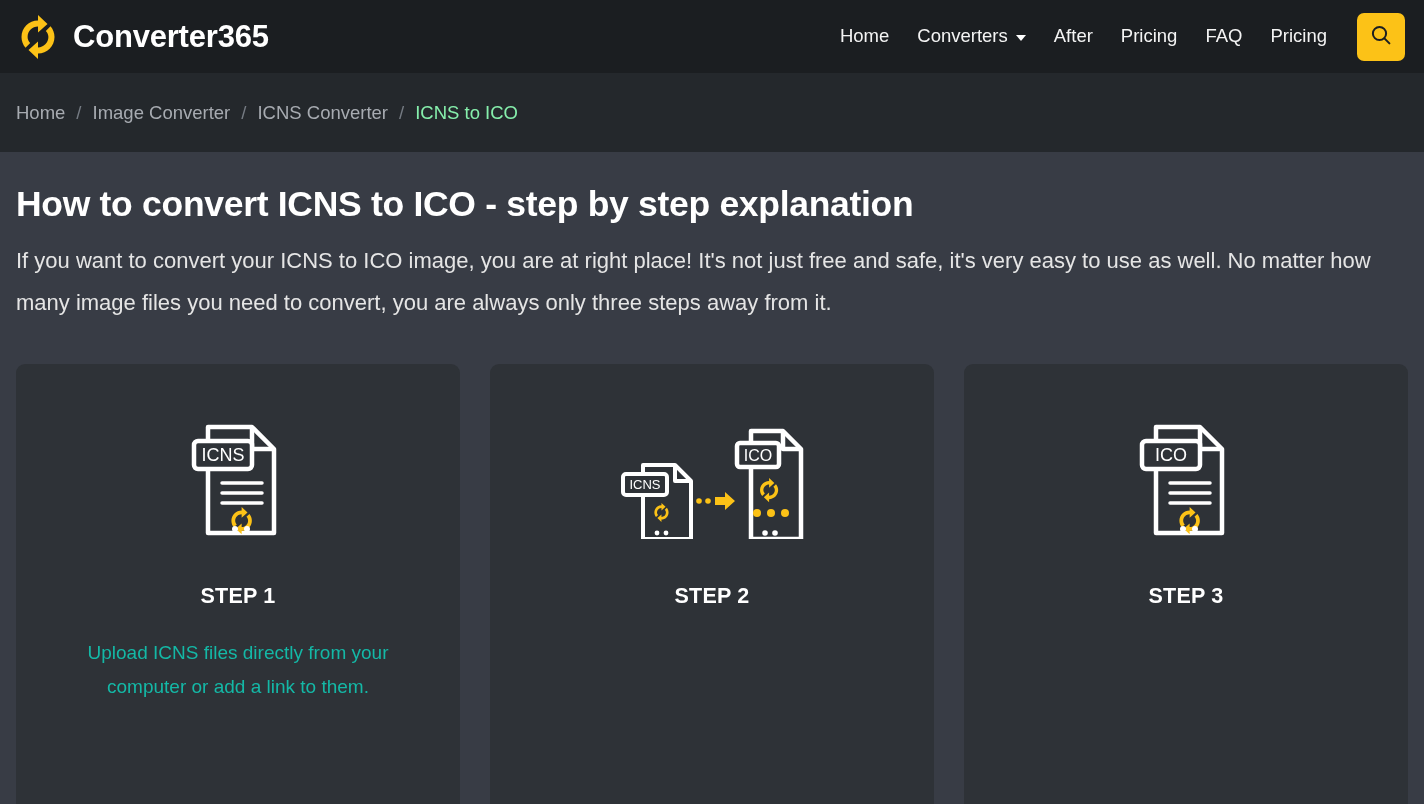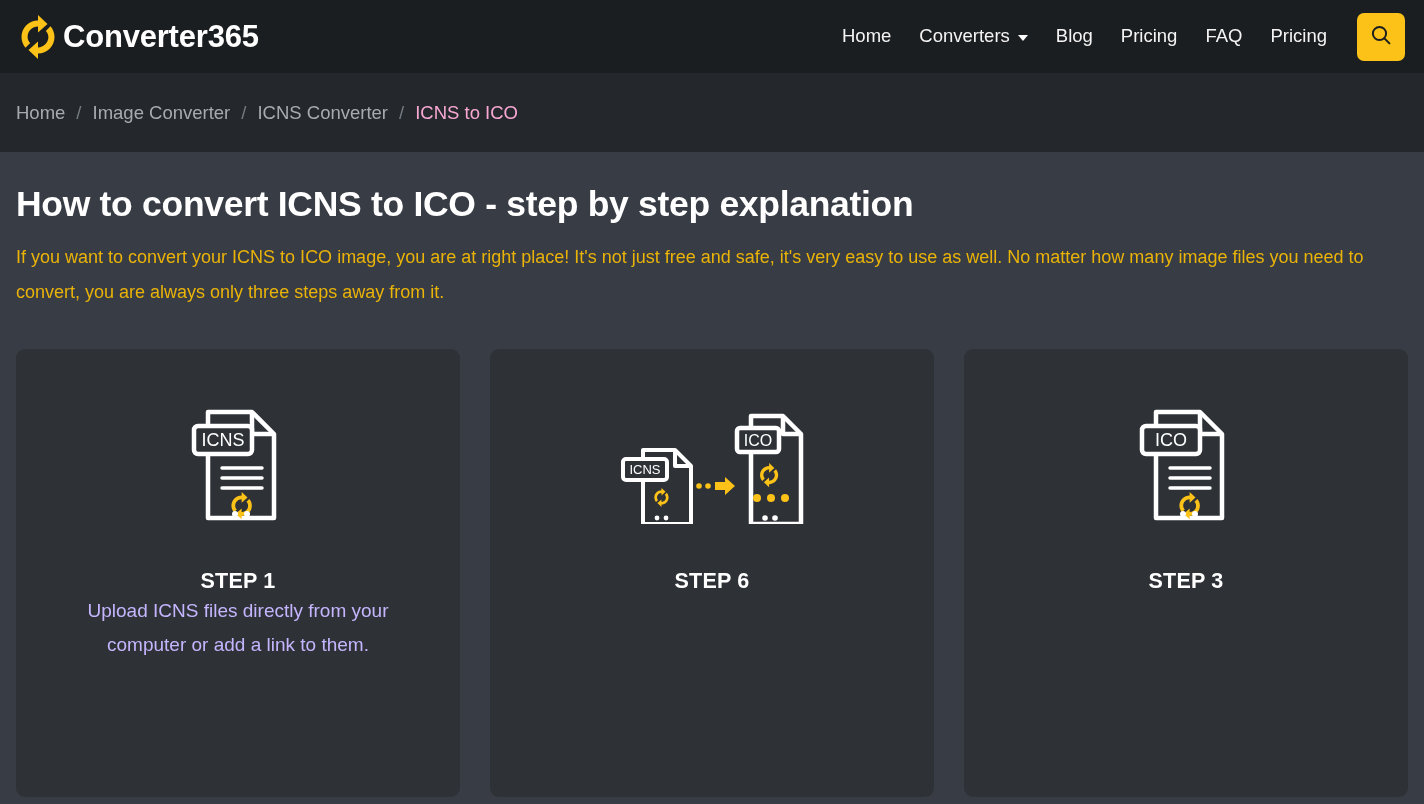--- a/index.html
+++ b/index.html
@@ -24,21 +24,21 @@
     background: #1b1e21;
     display: flex;
     align-items: center;
     padding: 0 0 0 16px;
     position: relative;
   }
 
   .brand {
     display: flex;
     align-items: center;
-    gap: 3px;
+    gap: 13px;
     text-decoration: none;
   }
 
   .brand-mark {
     width: 44px;
     height: 44px;
     display: block;
     flex: 0 0 auto;
   }
 
@@ -111,21 +111,21 @@
     font-size: 18.5px;
   }
 
   .crumb {
     color: #a7abb1;
     text-decoration: none;
     white-space: nowrap;
   }
 
   .crumb.current {
-    color: #f9a8d4;
+    color: #86efac;
   }
 
   .crumb-sep {
     color: #757b83;
     padding: 0 11px;
   }
 
   
   .main {
     padding: 30px 16px 12px 16px;
@@ -134,23 +134,23 @@
   .page-title {
     font-size: 35.5px;
     font-weight: bold;
     color: #ffffff;
     line-height: 1.25;
     letter-spacing: -0.3px;
     margin-bottom: 14px;
   }
 
   .page-intro {
-    font-size: 18px;
+    font-size: 22px;
     line-height: 1.9;
-    color: #eab308;
+    color: #e5e5e5;
     max-width: 1392px;
   }
 
   
   .steps {
     display: flex;
     gap: 30px;
     margin-top: 40px;
   }
 
@@ -171,27 +171,27 @@
     align-items: center;
     justify-content: center;
     margin-bottom: 44px;
   }
 
   .step-title {
     font-size: 21.5px;
     font-weight: bold;
     color: #ffffff;
     letter-spacing: 0.2px;
-    margin-bottom: 0;
+    margin-bottom: 27px;
   }
 
   .step-desc {
     font-size: 19px;
     line-height: 1.78;
-    color: #c4b5fd;
+    color: #14b8a6;
     text-align: center;
     max-width: 360px;
   }
 </style>
 </head>
 <body>
 
 <header class="site-header">
 
   <a class="brand" href="#">
@@ -206,21 +206,21 @@
 
   <nav class="main-nav">
     <a class="nav-link" href="#">
       <span>Home</span>
     </a>
     <a class="nav-link" href="#">
       <span>Converters</span>
       <span class="caret"></span>
     </a>
     <a class="nav-link" href="#">
-      <span>Blog</span>
+      <span>After</span>
     </a>
     <a class="nav-link" href="#">
       <span>Pricing</span>
     </a>
     <a class="nav-link" href="#">
       <span>FAQ</span>
     </a>
     <a class="nav-link" href="#">
       <span>Pricing</span>
     </a>
@@ -310,21 +310,21 @@
               <path d="M22 38.5 C31.1 38.5 38.5 31.1 38.5 22 C38.5 17.9 37 14.1 34.5 11.2 L29.8 15.9 C31.4 17.6 32.4 19.7 32.4 22 C32.4 27.7 27.7 32.4 22 32.4 L22 26.5 L12.5 35 L22 44 Z" fill="#fcc217"></path>
             </g>
             <circle cx="140" cy="92" r="4" fill="#fcc217"></circle>
             <circle cx="154" cy="92" r="4" fill="#fcc217"></circle>
             <circle cx="168" cy="92" r="4" fill="#fcc217"></circle>
             <circle cx="148" cy="112" r="2.8" fill="#ffffff"></circle>
             <circle cx="158" cy="112" r="2.8" fill="#ffffff"></circle>
           </g>
         </svg>
       </div>
-      <h2 class="step-title">STEP 6</h2>
+      <h2 class="step-title">STEP 2</h2>
     </article>
 
     <article class="step-card">
       <div class="step-icon">
         <svg viewBox="0 0 96 118" width="96" height="118" aria-hidden="true">
           <path d="M18 6 h44 l22 22 v84 h-66 z" fill="none" stroke="#ffffff" stroke-width="4.5" stroke-linejoin="round"></path>
           <path d="M62 6 v22 h22" fill="none" stroke="#ffffff" stroke-width="4.5" stroke-linejoin="round"></path>
           <rect x="4" y="20" width="58" height="28" rx="4" fill="#2e3237" stroke="#ffffff" stroke-width="4.5"></rect>
           <text x="33" y="40" font-family="Liberation Sans, sans-serif" font-size="18" fill="#ffffff" text-anchor="middle">ICO</text>
           <line x1="32" y1="62" x2="72" y2="62" stroke="#ffffff" stroke-width="3.5" stroke-linecap="round"></line>

